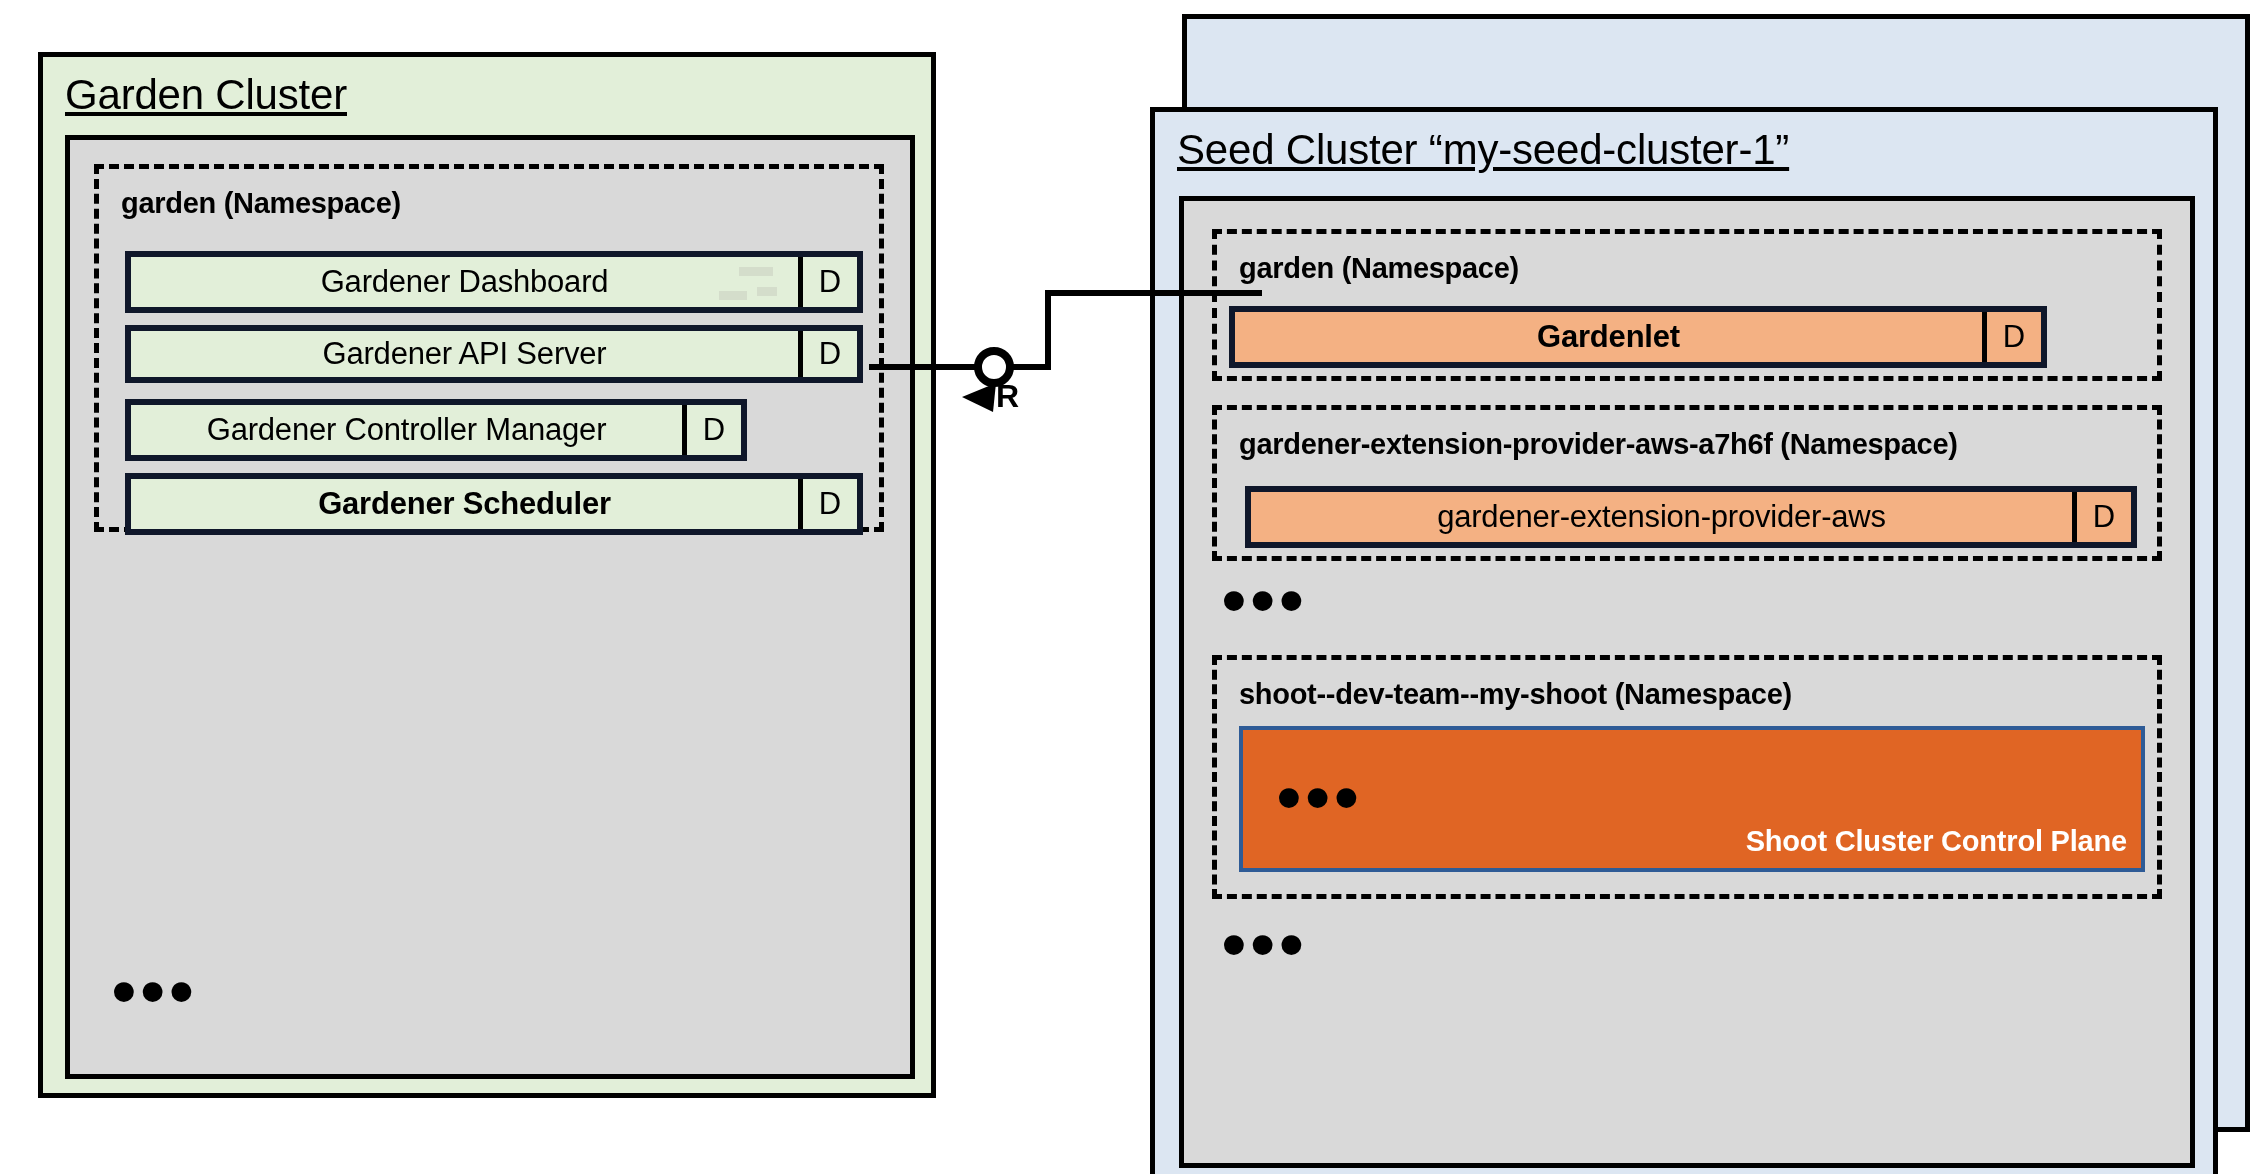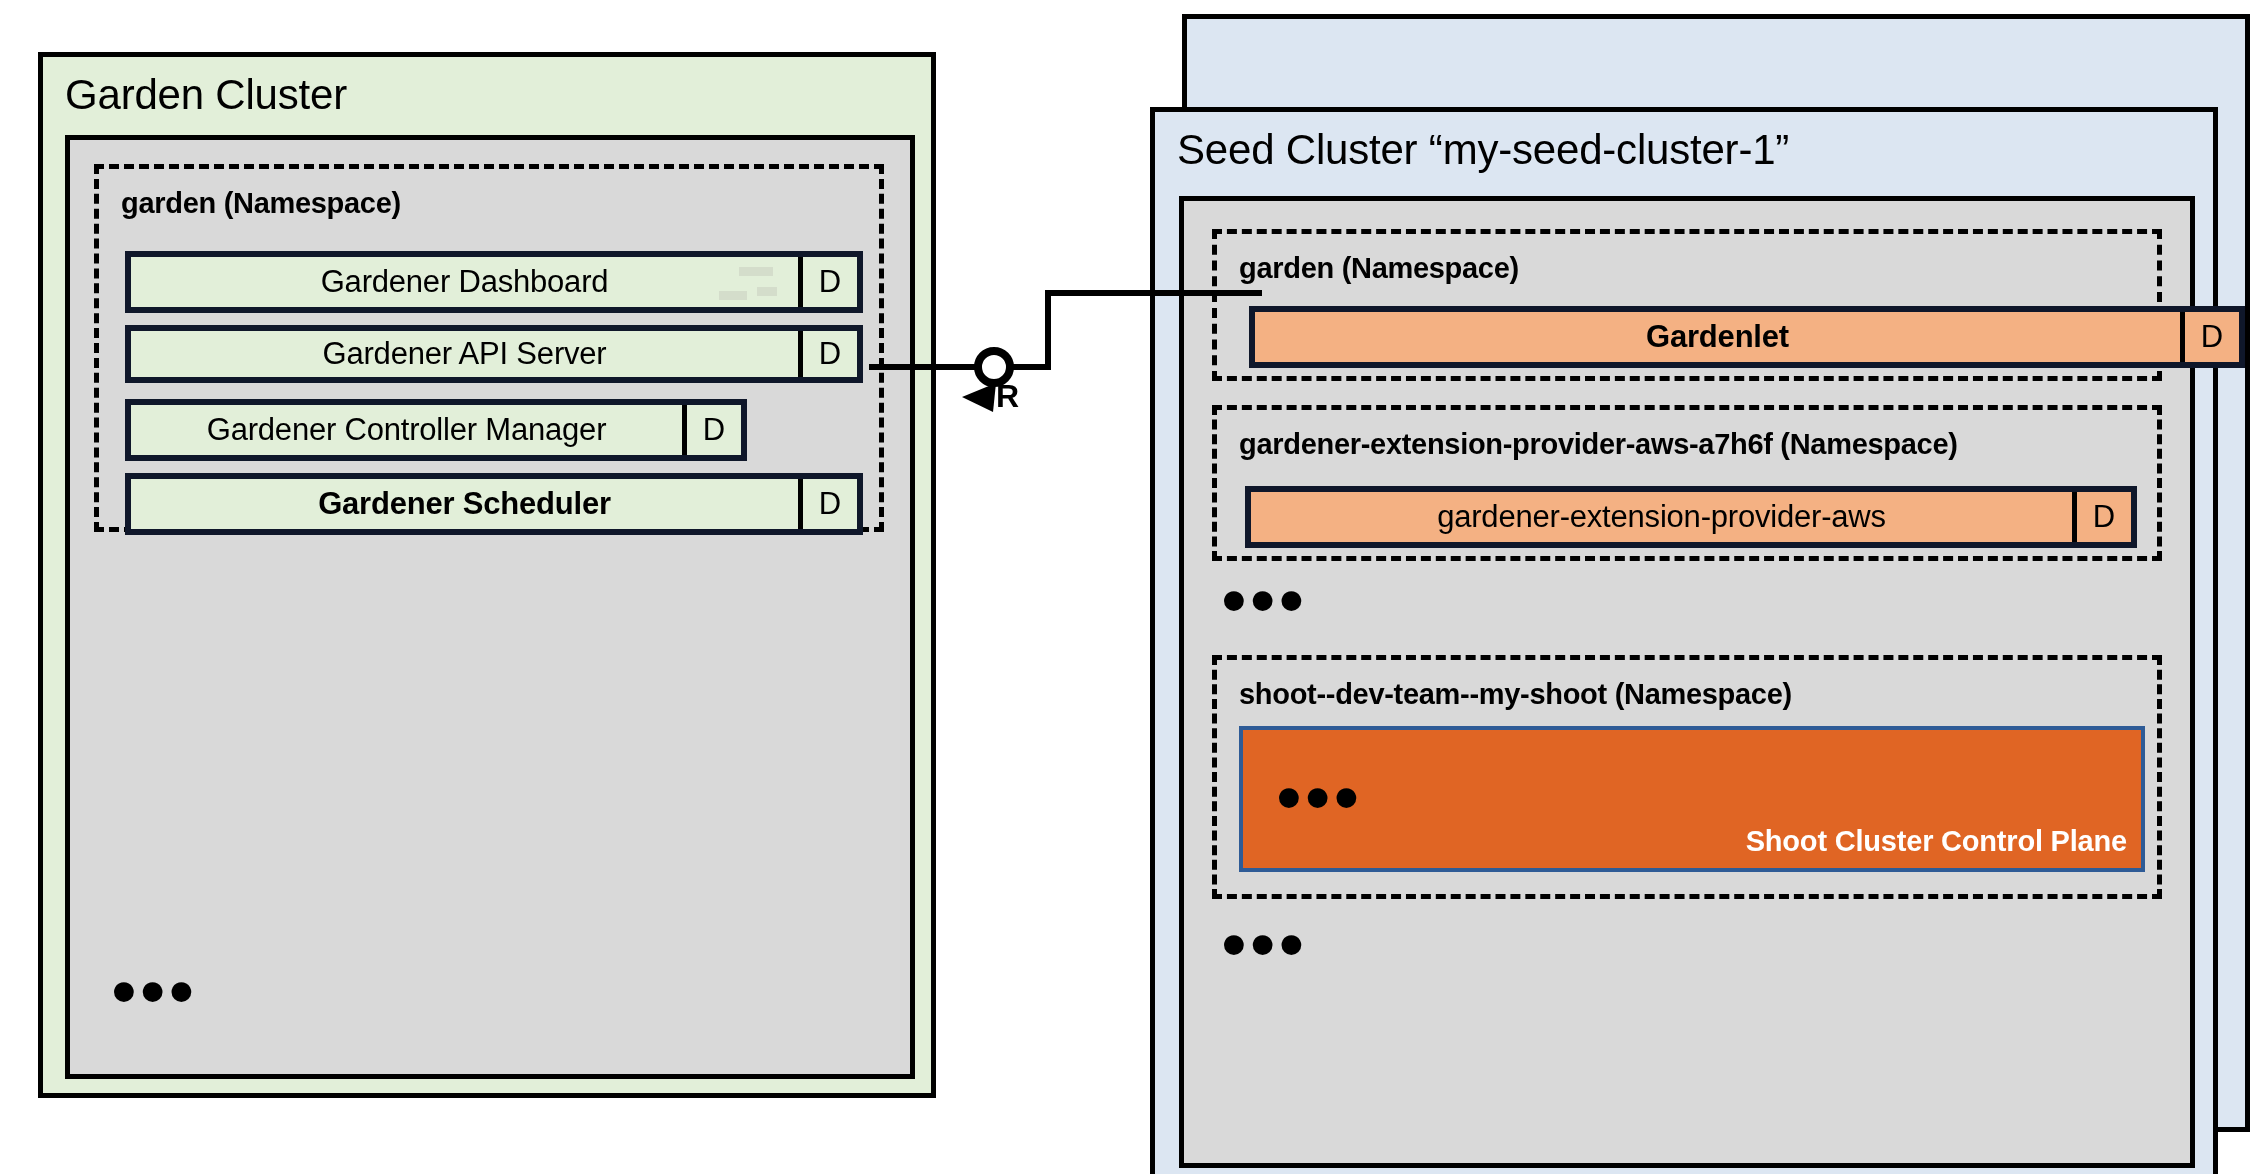--- a/index.html
+++ b/index.html
@@ -58,20 +58,21 @@
   }
 
   .cluster-title {
     position: absolute;
     left: 22px;
     top: 14px;
     font-size: 42px;
     color: #000000;
     white-space: nowrap;
     letter-spacing: -0.2px;
+    text-decoration: underline;
   }
 
   
   .inner-panel {
     position: absolute;
     box-sizing: border-box;
     border: 5px solid #000000;
     background: #d9d9d9;
   }
   #garden-inner {
@@ -143,21 +144,21 @@
   .component.orange .body,
   .component.orange .kind { background: #f4b183; }
 
   
   #comp-dashboard { left: 26px; top: 82px; width: 738px; height: 62px; }
   #comp-apiserver { left: 26px; top: 156px; width: 738px; height: 58px; }
   #comp-ctrlmgr   { left: 26px; top: 230px; width: 622px; height: 62px; }
   #comp-scheduler { left: 26px; top: 304px; width: 738px; height: 62px; }
 
   
-  #comp-gardenlet { left: 32px; top: 72px; width: 996px; height: 62px; }
+  #comp-gardenlet { left: 12px; top: 72px; width: 818px; height: 62px; }
   #comp-ext-aws   { left: 28px; top: 76px; width: 892px; height: 62px; }
 
   
   .fleck {
     position: absolute;
     background: #d4ddcb;
   }
 
   
   #shoot-card {

